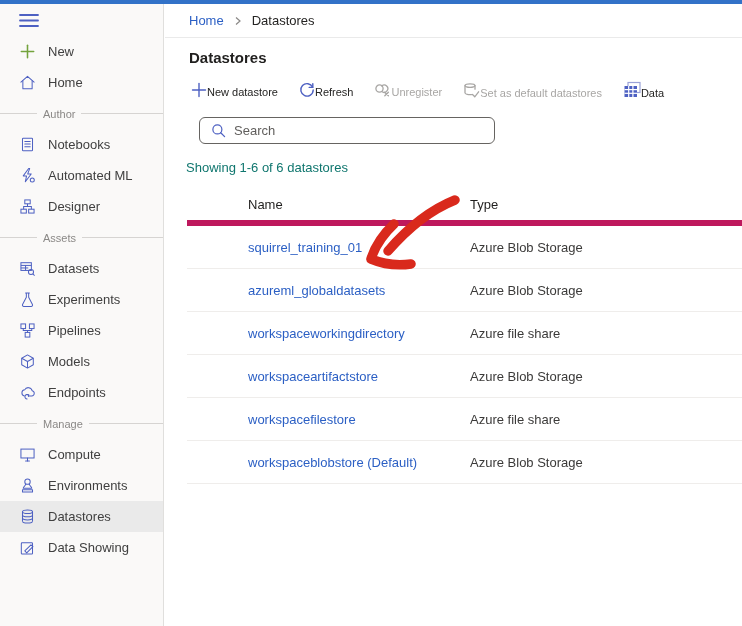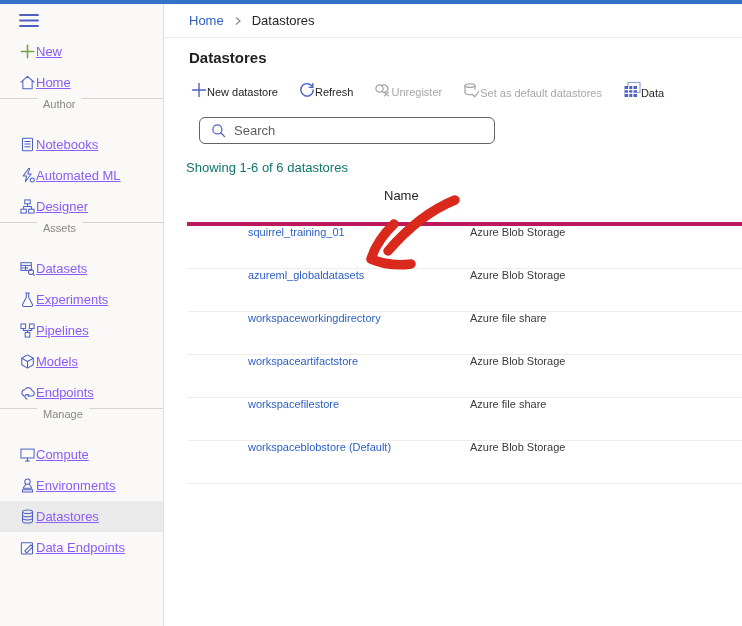--- a/index.html
+++ b/index.html
@@ -7,25 +7,25 @@
     font-family:"Liberation Sans", sans-serif; color:#252423; }
   .app { position:relative; width:742px; height:626px; }
 
   
   .topstrip { position:absolute; left:0; top:0; width:742px; height:4px; background:#3272c8; }
 
   
   .sidebar { position:absolute; left:0; top:4px; width:164px; height:622px;
     background:#faf9f8; border-right:1px solid #e0dfdd; }
   .hamburger-row { height:32px; display:flex; align-items:center; padding-left:19px; cursor:pointer; }
-  .nav-item { height:31px; display:flex; align-items:center; padding-left:19px; gap:0;
-    font-size:13px; color:#8b5cf6; cursor:pointer; white-space:nowrap;text-decoration:underline; }
+  .nav-item { height:31px; display:flex; align-items:center; padding-left:19px; gap:12px;
+    font-size:13px; color:#404040; cursor:pointer; white-space:nowrap; }
   .nav-item.selected { background:#eaeaea; }
   .nav-item .ic { width:17px; height:17px; flex:0 0 17px; display:flex; align-items:center; justify-content:center; }
-  .sec-header { height:31px; display:flex; align-items:flex-start; font-size:11px; color:#8a8886; }
+  .sec-header { height:31px; display:flex; align-items:center; font-size:11px; color:#8a8886; }
   .sec-header::before { content:""; width:37px; height:1px; background:#d6d4d2; margin-right:6px; }
   .sec-header::after { content:""; flex:1; height:1px; background:#d6d4d2; margin-left:6px; }
 
   
   .main { position:absolute; left:165px; top:4px; width:577px; height:622px; background:#fff; overflow:hidden; }
   .breadcrumb { height:34px; display:flex; align-items:center; padding-left:24px; gap:9px;
     border-bottom:1px solid #eaeaea; font-size:13px; }
   .crumb-link { color:#2b5fc4; cursor:pointer; }
   .crumb-current { color:#252423; }
 
@@ -38,23 +38,23 @@
   .searchbox { margin:18px 0 0 34px; width:296px; height:27px; border:1px solid #666461; border-radius:6px;
     display:flex; align-items:center; padding-left:11px; gap:8px; background:#fff; }
   .searchbox input { border:none; outline:none; font-size:13px; width:230px; background:transparent;
     font-family:"Liberation Sans", sans-serif; color:#252423; }
   .searchbox input::placeholder { color:#605e5c; opacity:1; }
 
   .status-line { margin:16px 0 0 21px; font-size:13px; color:#0f766e; }
 
   .table { margin-top:13px; }
   .t-head { margin-left:22px; padding-left:61px; height:38px; display:flex; align-items:center;
-    border-bottom:4px solid #be185d; font-size:13px; color:#201f1e;flex-direction:column; }
-  .t-row { margin-left:22px; padding-left:61px; height:43px; display:flex; align-items:flex-start;
-    border-bottom:1px solid #efedeb; font-size:11px; }
+    border-bottom:6px solid #be185d; font-size:13px; color:#201f1e; }
+  .t-row { margin-left:22px; padding-left:61px; height:43px; display:flex; align-items:center;
+    border-bottom:1px solid #efedeb; font-size:13px; }
   .col-name { width:222px; flex:0 0 222px; }
   .col-type { flex:1; color:#3b3a39; }
   .row-link { color:#2b5fc4; cursor:pointer; }
   .t-head .col-name, .t-head .col-type { color:#201f1e; cursor:pointer; }
 
   
   .annotation { position:absolute; left:350px; top:182px; z-index:5; pointer-events:none; }
 </style>
 </head>
 <body>
@@ -222,21 +222,21 @@
       </span>
       <span>Datastores</span>
     </div>
     <div class="nav-item">
       <span class="ic">
         <svg width="17" height="17" viewBox="0 0 22 22" fill="none" stroke="#4d60c2" stroke-width="1.3" stroke-linejoin="round">
             <rect x="3" y="5" width="14.5" height="14.5" rx="1"></rect>
             <path d="M7.5 15.5 L15.5 7.5 L18 10 L10 18 Z"></path>
           </svg>
       </span>
-      <span>Data Endpoints</span>
+      <span>Data Showing</span>
     </div>
   </div>
 
   <div class="main">
     <div class="breadcrumb">
       <span class="crumb-link">Home</span>
       <svg width="10" height="10" viewBox="0 0 10 10">
           <polyline points="3,1.5 7,5 3,8.5" fill="none" stroke="#8a8886" stroke-width="1.2"></polyline>
         </svg>
       <span class="crumb-current">Datastores</span>
@@ -298,20 +298,21 @@
           <line x1="10.4" y1="10.4" x2="14.5" y2="14.5"></line>
         </svg>
       <input type="text" placeholder="Search" style="">
     </div>
 
     <div class="status-line">Showing 1-6 of 6 datastores</div>
 
     <div class="table">
       <div class="t-head">
         <span class="col-name">Name</span>
+        <span class="col-type">Type</span>
       </div>
       <div class="t-row">
         <span class="col-name"><a class="row-link">squirrel_training_01</a></span>
         <span class="col-type">Azure Blob Storage</span>
       </div>
       <div class="t-row">
         <span class="col-name"><a class="row-link">azureml_globaldatasets</a></span>
         <span class="col-type">Azure Blob Storage</span>
       </div>
       <div class="t-row">

